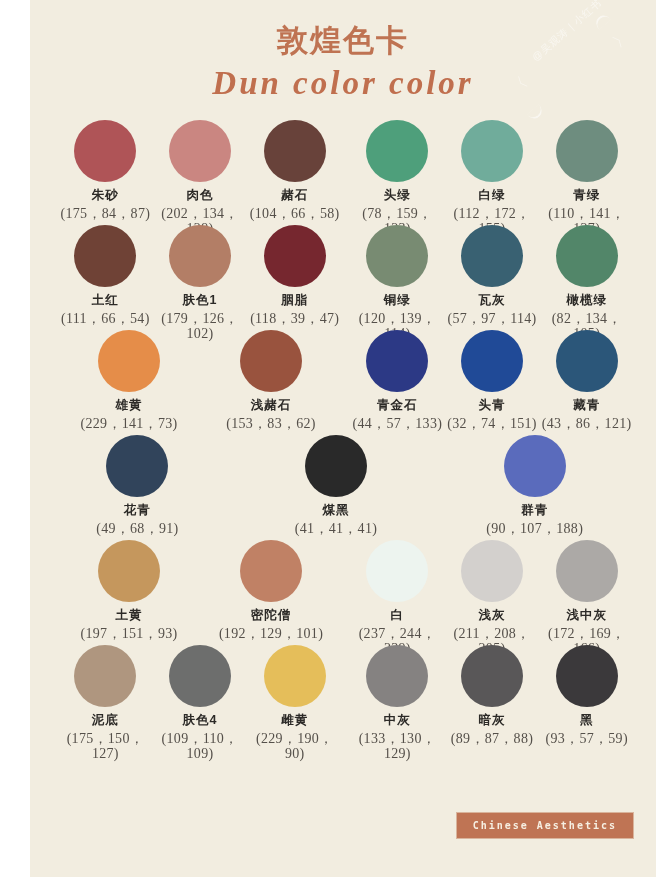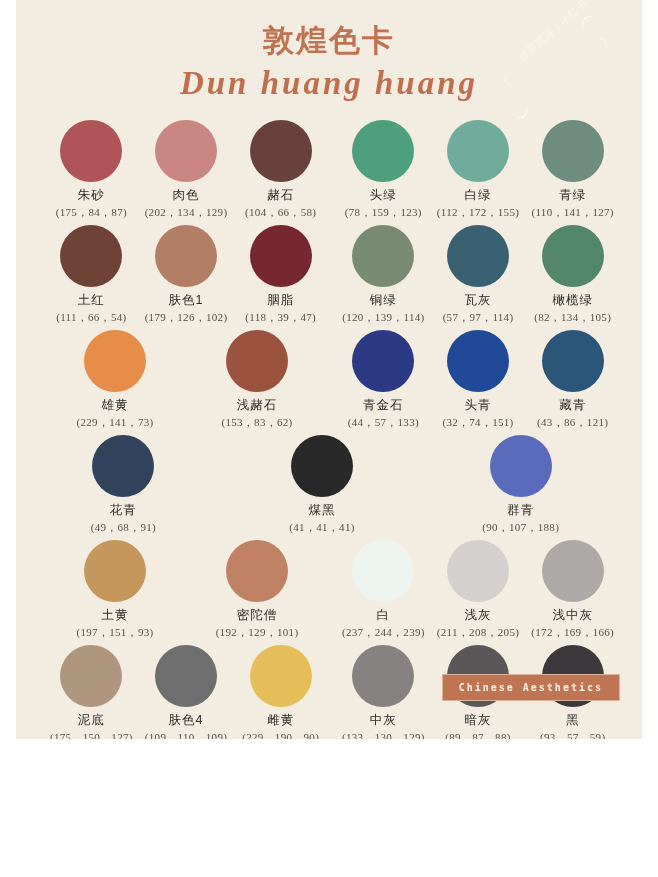--- a/index.html
+++ b/index.html
@@ -9,24 +9,24 @@
   }
   body {
     width: 658px;
     height: 877px;
     background: #ffffff;
     font-family: "Liberation Serif", "DejaVu Serif", serif;
     overflow: hidden;
   }
   #poster {
     position: absolute;
-    left: 16px;
+    left: 30px;
     top: 0px;
     width: 626px;
-    height: 739px;
+    height: 877px;
     background: #f2ede0;
     overflow: hidden;
   }
 
   
   .header {
     position: relative;
     padding-top: 22px;
     text-align: center;
     height: 118px;
@@ -120,29 +120,29 @@
   }
   .dot {
     width: 62px;
     height: 62px;
     border-radius: 50%;
     margin: 0 auto;
   }
   .name {
     font-family: "Liberation Sans", "DejaVu Sans", sans-serif;
     font-size: 12.5px;
-    font-weight: normal;
+    font-weight: bold;
     color: #2c2a27;
     margin-top: 7px;
     letter-spacing: 1px;
     line-height: 1.1;
   }
   .rgb {
     font-family: "Liberation Serif", "DejaVu Serif", serif;
-    font-size: 11px;
+    font-size: 14px;
     color: #55504a;
     margin-top: 3px;
     letter-spacing: 0.3px;
     line-height: 1.1;
   }
 
   
   .footer {
     position: absolute;
     right: 22px;
@@ -161,21 +161,21 @@
     white-space: nowrap;
   }
 </style>
 </head>
 <body>
 
 <div id="poster">
 
   <div class="header">
     <h1 class="title-cn">敦煌色卡</h1>
-    <div class="title-en">Dun huang huang</div>
+    <div class="title-en">Dun color color</div>
 
     <div class="watermark">
       <span class="wm-arc t"></span>
       <span class="wm-arc b"></span>
       <span class="wm-brk l">〈</span>
       <span class="wm-brk r">〉</span>
       <span class="wm-text">@吴观涛｜小红书</span>
     </div>
   </div>
 

